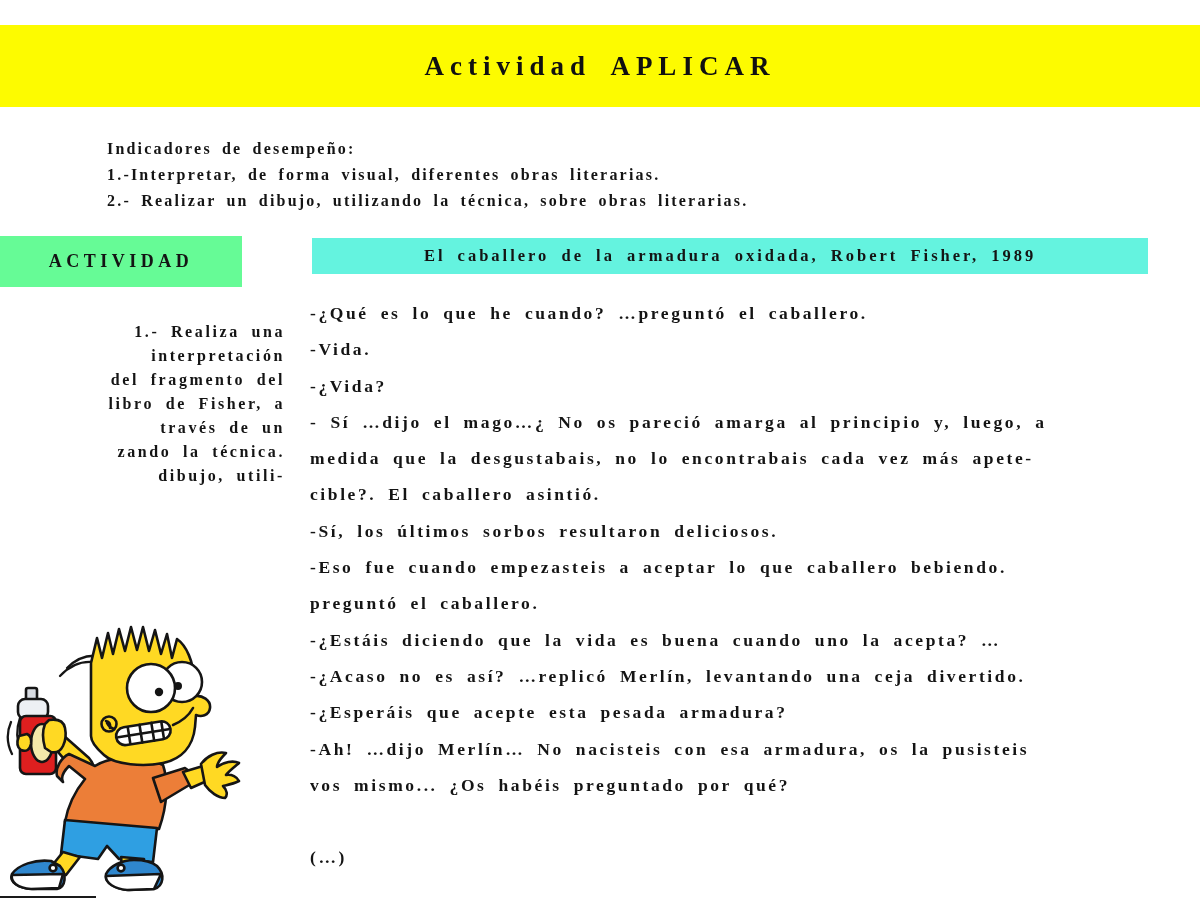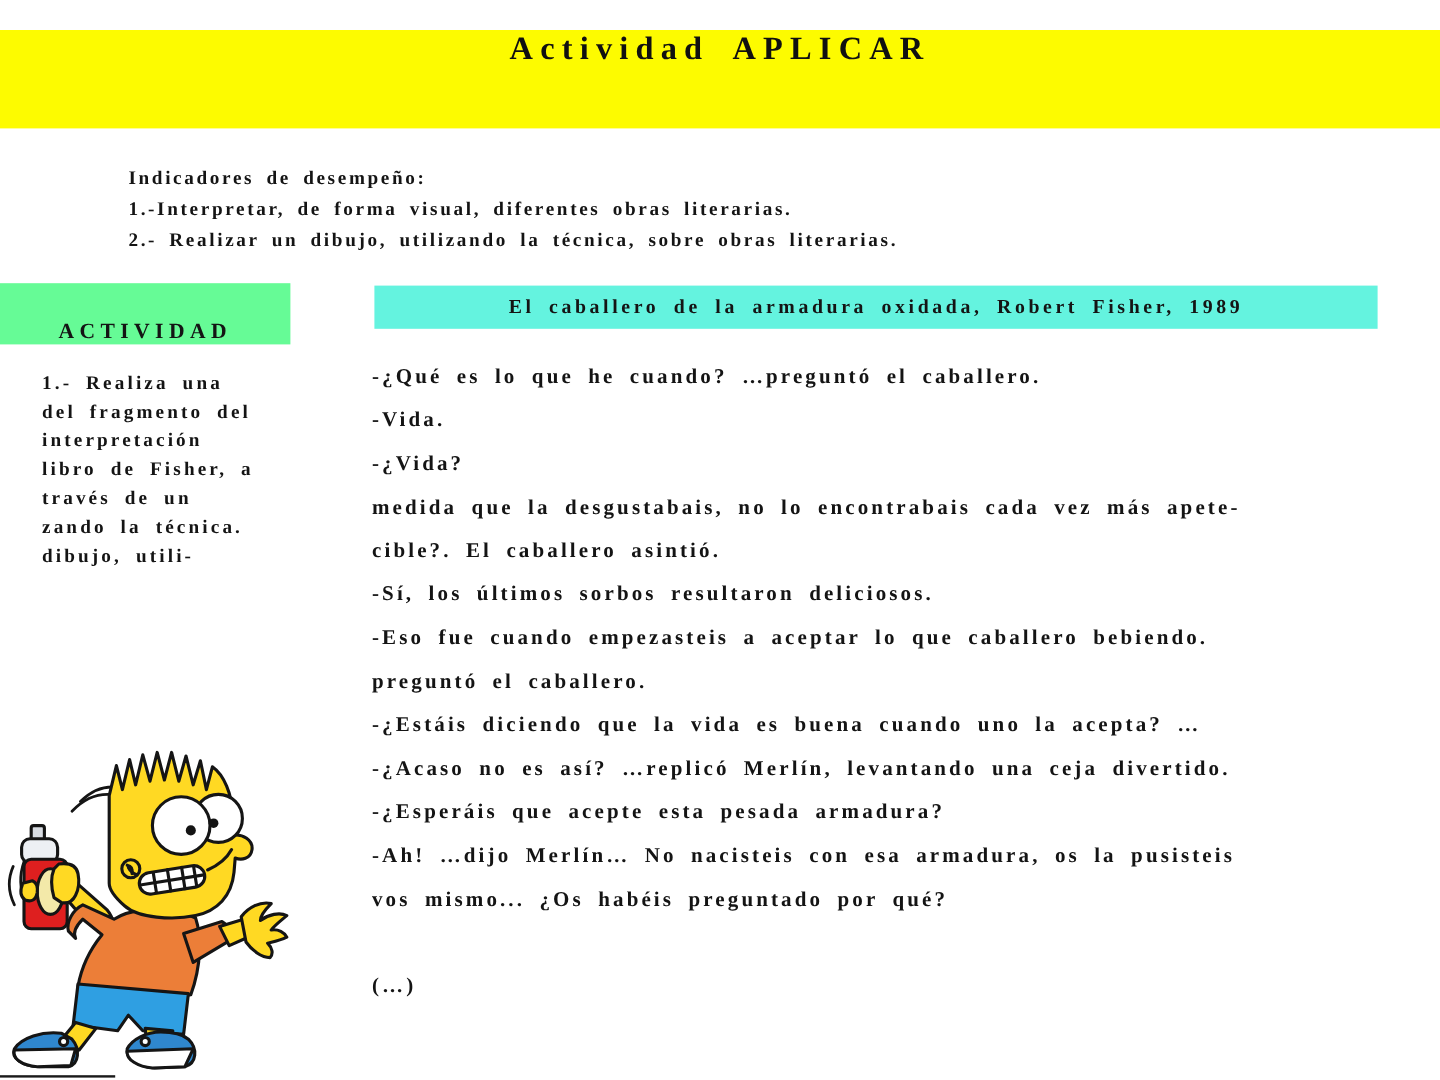--- a/index.html
+++ b/index.html
@@ -20,44 +20,44 @@
     position:relative;
     background:#ffffff;
     font-family:"Liberation Serif","DejaVu Serif",serif;
     color:var(--ink);
     overflow:hidden;
     font-weight:bold;
   }
   .banner{
     position:absolute;left:0;top:25px;width:1200px;height:82px;
     background:var(--banner_yellow);
-    display:flex;justify-content:center;
+    display:flex;align-items:center;justify-content:center;
   }
   .banner .title{
     font-size:27px;letter-spacing:6px;word-spacing:8px;color:#101010;
   }
   .indicators{
     position:absolute;left:88px;top:136px;width:1000px;
     font-size:16px;line-height:26px;letter-spacing:2.2px;word-spacing:4px;margin-left:19px;
   }
   .activity-box{
     position:absolute;left:0;top:236px;width:242px;height:51px;
     background:var(--activity_green);
-    display:flex;align-items:flex-end;justify-content:center;
+    display:flex;align-items:center;justify-content:center;
   }
   .activity-box .label{font-size:18px;letter-spacing:4.5px;}
   .reading-header{
     position:absolute;left:312px;top:238px;width:836px;height:36px;
     background:var(--header_cyan);
     display:flex;align-items:center;justify-content:center;
   }
   .reading-header .label{font-size:16.5px;letter-spacing:3px;word-spacing:5px;}
   .instruction{
-    position:absolute;left:35px;top:308px;width:250px;
-    font-size:16px;line-height:24px;letter-spacing:2.6px;word-spacing:5px;
+    position:absolute;left:35px;top:320px;width:250px;
+    font-size:16px;line-height:24px;letter-spacing:2.6px;word-spacing:5px;text-align:right;
   }
   .reading{
     position:absolute;left:310px;top:295px;width:860px;
     font-size:17.5px;letter-spacing:2.6px;word-spacing:5px;
   }
   .reading .line{line-height:36.3px;height:36.3px;white-space:nowrap;}
   .reading .line.gap{margin-top:36px;}
   .bart{
     position:absolute;left:5px;top:608px;width:240px;height:290px;
   }
@@ -91,32 +91,33 @@
 <div class="activity-box">
   <div class="label">ACTIVIDAD</div>
 </div>
 
 <div class="reading-header">
   <div class="label">El caballero de la armadura oxidada, Robert Fisher, 1989</div>
 </div>
 
 <div class="instruction">
   <div>1.- Realiza una</div>
+  <div>interpretación</div>
   <div>del fragmento del</div>
-  <div>interpretación</div>
   <div>libro de Fisher, a</div>
   <div>través de un</div>
   <div>zando la técnica.</div>
   <div>dibujo, utili-</div>
 </div>
 
 <div class="reading">
   <div class="line">-¿Qué es lo que he cuando? …preguntó el caballero.</div>
   <div class="line">-Vida.</div>
   <div class="line">-¿Vida?</div>
+  <div class="line">- Sí …dijo el mago…¿ No os pareció amarga al principio y, luego, a</div>
   <div class="line">medida que la desgustabais, no lo encontrabais cada vez más apete-</div>
   <div class="line">cible?. El caballero asintió.</div>
   <div class="line">-Sí, los últimos sorbos resultaron deliciosos.</div>
   <div class="line">-Eso fue cuando empezasteis a aceptar lo que caballero bebiendo.</div>
   <div class="line">preguntó el caballero.</div>
   <div class="line">-¿Estáis diciendo que la vida es buena cuando uno la acepta? …</div>
   <div class="line">-¿Acaso no es así? …replicó Merlín, levantando una ceja divertido.</div>
   <div class="line">-¿Esperáis que acepte esta pesada armadura?</div>
   <div class="line">-Ah! …dijo Merlín… No nacisteis con esa armadura, os la pusisteis</div>
   <div class="line">vos mismo... ¿Os habéis preguntado por qué?</div>

